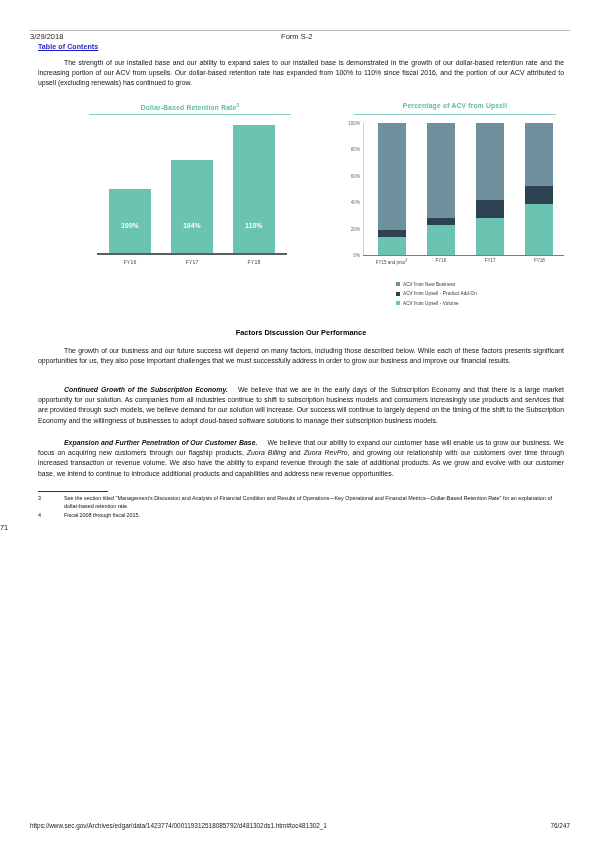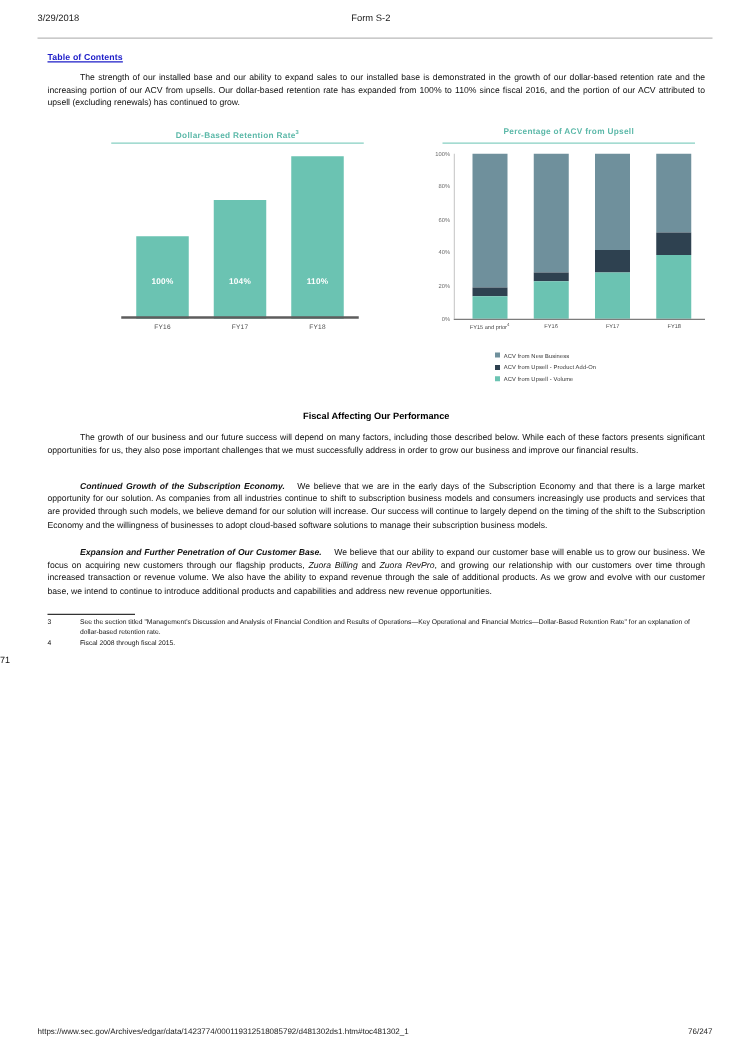--- a/index.html
+++ b/index.html
@@ -20,25 +20,25 @@
     position: absolute;
     left: 0; top: 0;
     width: 600px;
     height: 848px;
     overflow: hidden;
   }
 
   
   .print-header {
     position: absolute;
-    left: 30px; top: 10px;
+    left: 30px; top: 23px;
     width: 540px;
     height: 18px;
     display: flex;
-    align-items: flex-start;
+    align-items: flex-end;
     font-size: 7.5px;
     color: #1a1a1a;
   }
   .print-header .ph-date { flex: 0 0 auto; }
   .print-header .ph-title {
     flex: 1 1 auto;
     text-align: center;
     padding-right: 40px;
   }
   .header-rule {
@@ -420,21 +420,21 @@
           </div>
           <div class="legend-row">
             <span class="legend-swatch" style="background: rgb(107, 195, 178);"></span>
             <span class="legend-label">ACV from Upsell - Volume</span>
           </div>
         </div>
     </div>
 
   </div>
 
-  <div class="section-title">Fiscal Affecting Our Performance</div>
+  <div class="section-title">Factors Discussion Our Performance</div>
 
   <div class="body-para p1"><span class="ind"></span><span>The growth of our business and our future success will depend on many factors, including those described below. While each of these factors presents significant opportunities for us, they also pose important challenges that we must successfully address in order to grow our business and improve our financial results.</span></div>
 
   <div class="body-para p2"><span class="ind"></span><span class="lead">Continued Growth of the Subscription Economy.</span><span class="lead-gap"></span><span>We believe that we are in the early days of the Subscription Economy and that there is a large market opportunity for our solution. As companies from all industries continue to shift to subscription business models and consumers increasingly use products and services that are provided through such models, we believe demand for our solution will increase. Our success will continue to largely depend on the timing of the shift to the Subscription Economy and the willingness of businesses to adopt cloud-based software solutions to manage their subscription business models.</span></div>
 
   <div class="body-para p3"><span class="ind"></span><span class="lead">Expansion and Further Penetration of Our Customer Base.</span><span class="lead-gap"></span><span>We believe that our ability to expand our customer base will enable us to grow our business. We focus on acquiring new customers through our flagship products, </span><span class="em">Zuora Billing</span><span> and </span><span class="em">Zuora RevPro</span><span>, and growing our relationship with our customers over time through increased transaction or revenue volume. We also have the ability to expand revenue through the sale of additional products. As we grow and evolve with our customer base, we intend to continue to introduce additional products and capabilities and address new revenue opportunities.</span></div>
 
   <div class="fn-rule"></div>
   <div class="footnotes" id="footnotes">
       <div class="fn-row">

